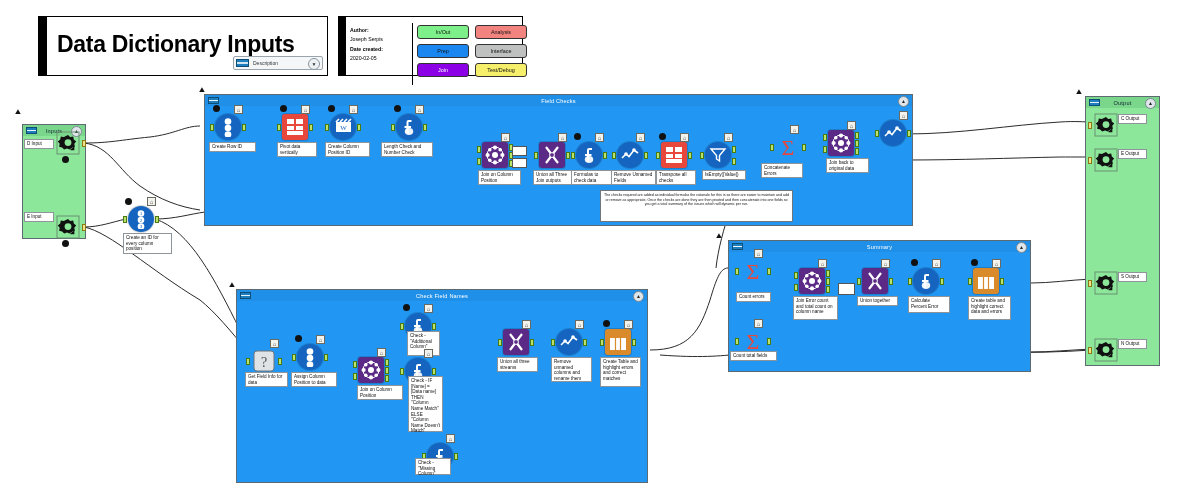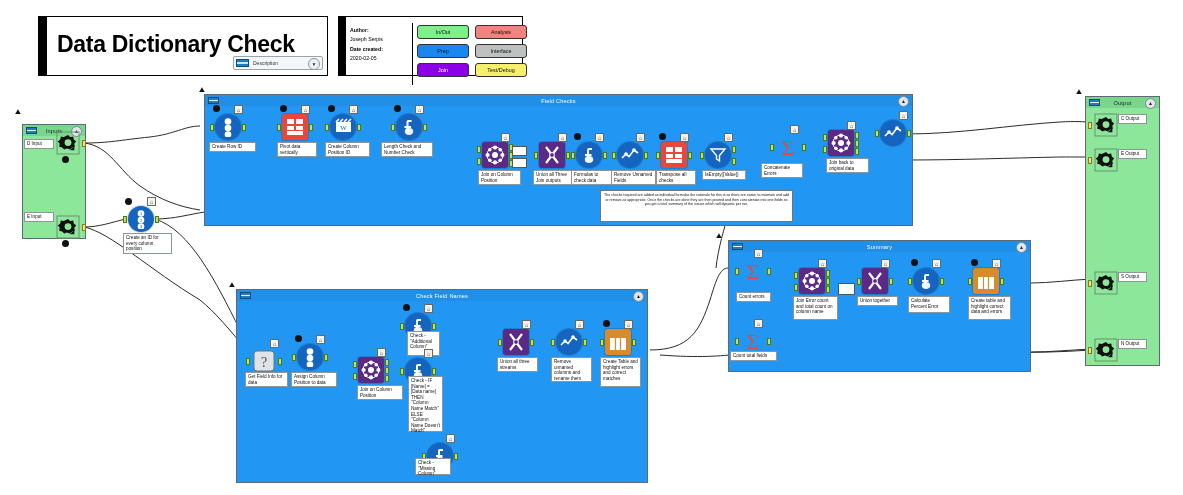--- a/index.html
+++ b/index.html
@@ -66,21 +66,21 @@
       <path d="M1031,352 C1050,352 1070,350 1092,349"></path>
       <path d="M650,350 C690,350 700,330 710,300 C716,280 720,268 728,268"></path>
       <path d="M660,355 C700,358 720,356 740,354"></path>
       <path d="M830,345 C900,345 940,350 1000,352 C1030,353 1060,352 1092,350"></path>
       <path d="M745,160 C740,185 720,230 716,268"></path>
     </g>
   </svg>
 
   <div class="title-card" style="left:38px;top:16px;width:290px;height:60px;">
     <div class="blackbar"></div>
-    <div class="title-text">Data Dictionary Check</div>
+    <div class="title-text">Data Dictionary Inputs</div>
     <div class="desc-box">
       <span class="desc-ico"></span>
       <span class="desc-lbl">Description</span>
       <span class="desc-caret">▼</span>
     </div>
   </div>
 
   <div class="meta-card" style="left:338px;top:16px;width:185px;height:60px;">
     <div class="blackbar"></div>
     <div class="meta-left">

